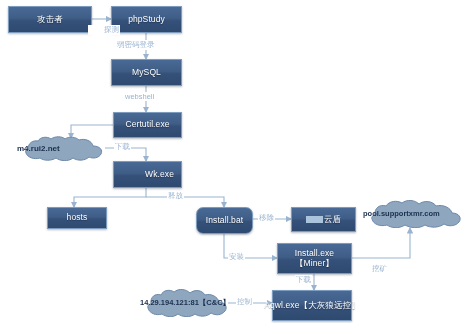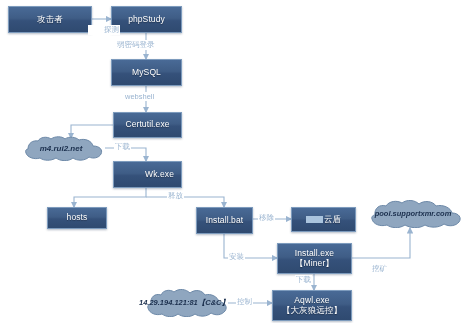--- a/index.html
+++ b/index.html
@@ -24,28 +24,27 @@
     font-size:8.5px;
     line-height:1.15;
     letter-spacing:.1px;
     text-shadow:0 1px 1px rgba(0,0,0,.35);
     box-shadow:0 1px 2px rgba(40,60,90,.35);
   }
   .node .nl{display:block;white-space:nowrap;}
 
   .cloud{
     position:absolute;
-    display:flex;align-items:center;justify-content:center;
+    display:flex;align-items:center;
     text-align:center;
     color:#1b2f4d;
     font-size:8px;
     font-weight:bold;
     line-height:1.15;
     z-index:4;
-    font-style:italic;
   }
   .cloud .ctext{position:relative;z-index:3;white-space:nowrap;}
   .cloud svg{position:absolute;left:0;top:0;width:100%;height:100%;z-index:1;}
 
   .elabel{
     position:absolute;
     color:#9ab4d0;
     font-size:7.5px;
     white-space:nowrap;
     background:#ffffff;
@@ -117,35 +116,35 @@
   </div>
 
   <div class="node" style="left:113px;top:161px;width:69px;height:27px;padding-left:24px;">
     <span class="nl">Wk.exe</span>
   </div>
 
   <div class="node" style="left:47px;top:207px;width:60px;height:22px;">
     <span class="nl">hosts</span>
   </div>
 
-  <div class="node" style="left:196px;top:207px;width:57px;height:27px;">
+  <div class="node" style="left:196px;top:207px;width:57px;height:27px;border-radius:7px;">
     <span class="nl">Install.bat</span>
   </div>
 
   <div class="node" style="left:291px;top:207px;width:65px;height:25px;">
     <span class="redact"></span>
       <span class="nl">云盾</span>
   </div>
 
   <div class="node" style="left:277px;top:243px;width:75px;height:31px;flex-direction:column;">
     <span class="nl">Install.exe</span>
     <span class="nl">【Miner】</span>
   </div>
 
-  <div class="node" style="left:272px;top:290px;width:80px;height:31px;flex-direction:column;">
+  <div class="node" style="left:272px;top:290px;width:80px;height:31px;">
     <span class="nl">Aqwl.exe</span>
     <span class="nl">【大灰狼远控】</span>
   </div>
 
   <div class="cloud" style="left:17px;top:136px;width:88px;height:25px;">
     <svg viewBox="0 0 88 25" preserveAspectRatio="none">
       <path d="M11,13 C11,7 16,4 21,5 C23,1 30,0 34,3 C38,0 45,0 48,3 C52,0 59,1 62,4
                C68,2 75,5 76,10 C83,10 86,14 84,18 C82,22 76,23 72,21
                C68,25 60,25 56,22 C51,26 43,25 39,22 C34,25 27,25 23,22
                C17,24 10,21 9,17 C8,15 9,13 11,13 Z" fill="#8fa6bf" stroke="#6d89a8" stroke-width="1"></path>

